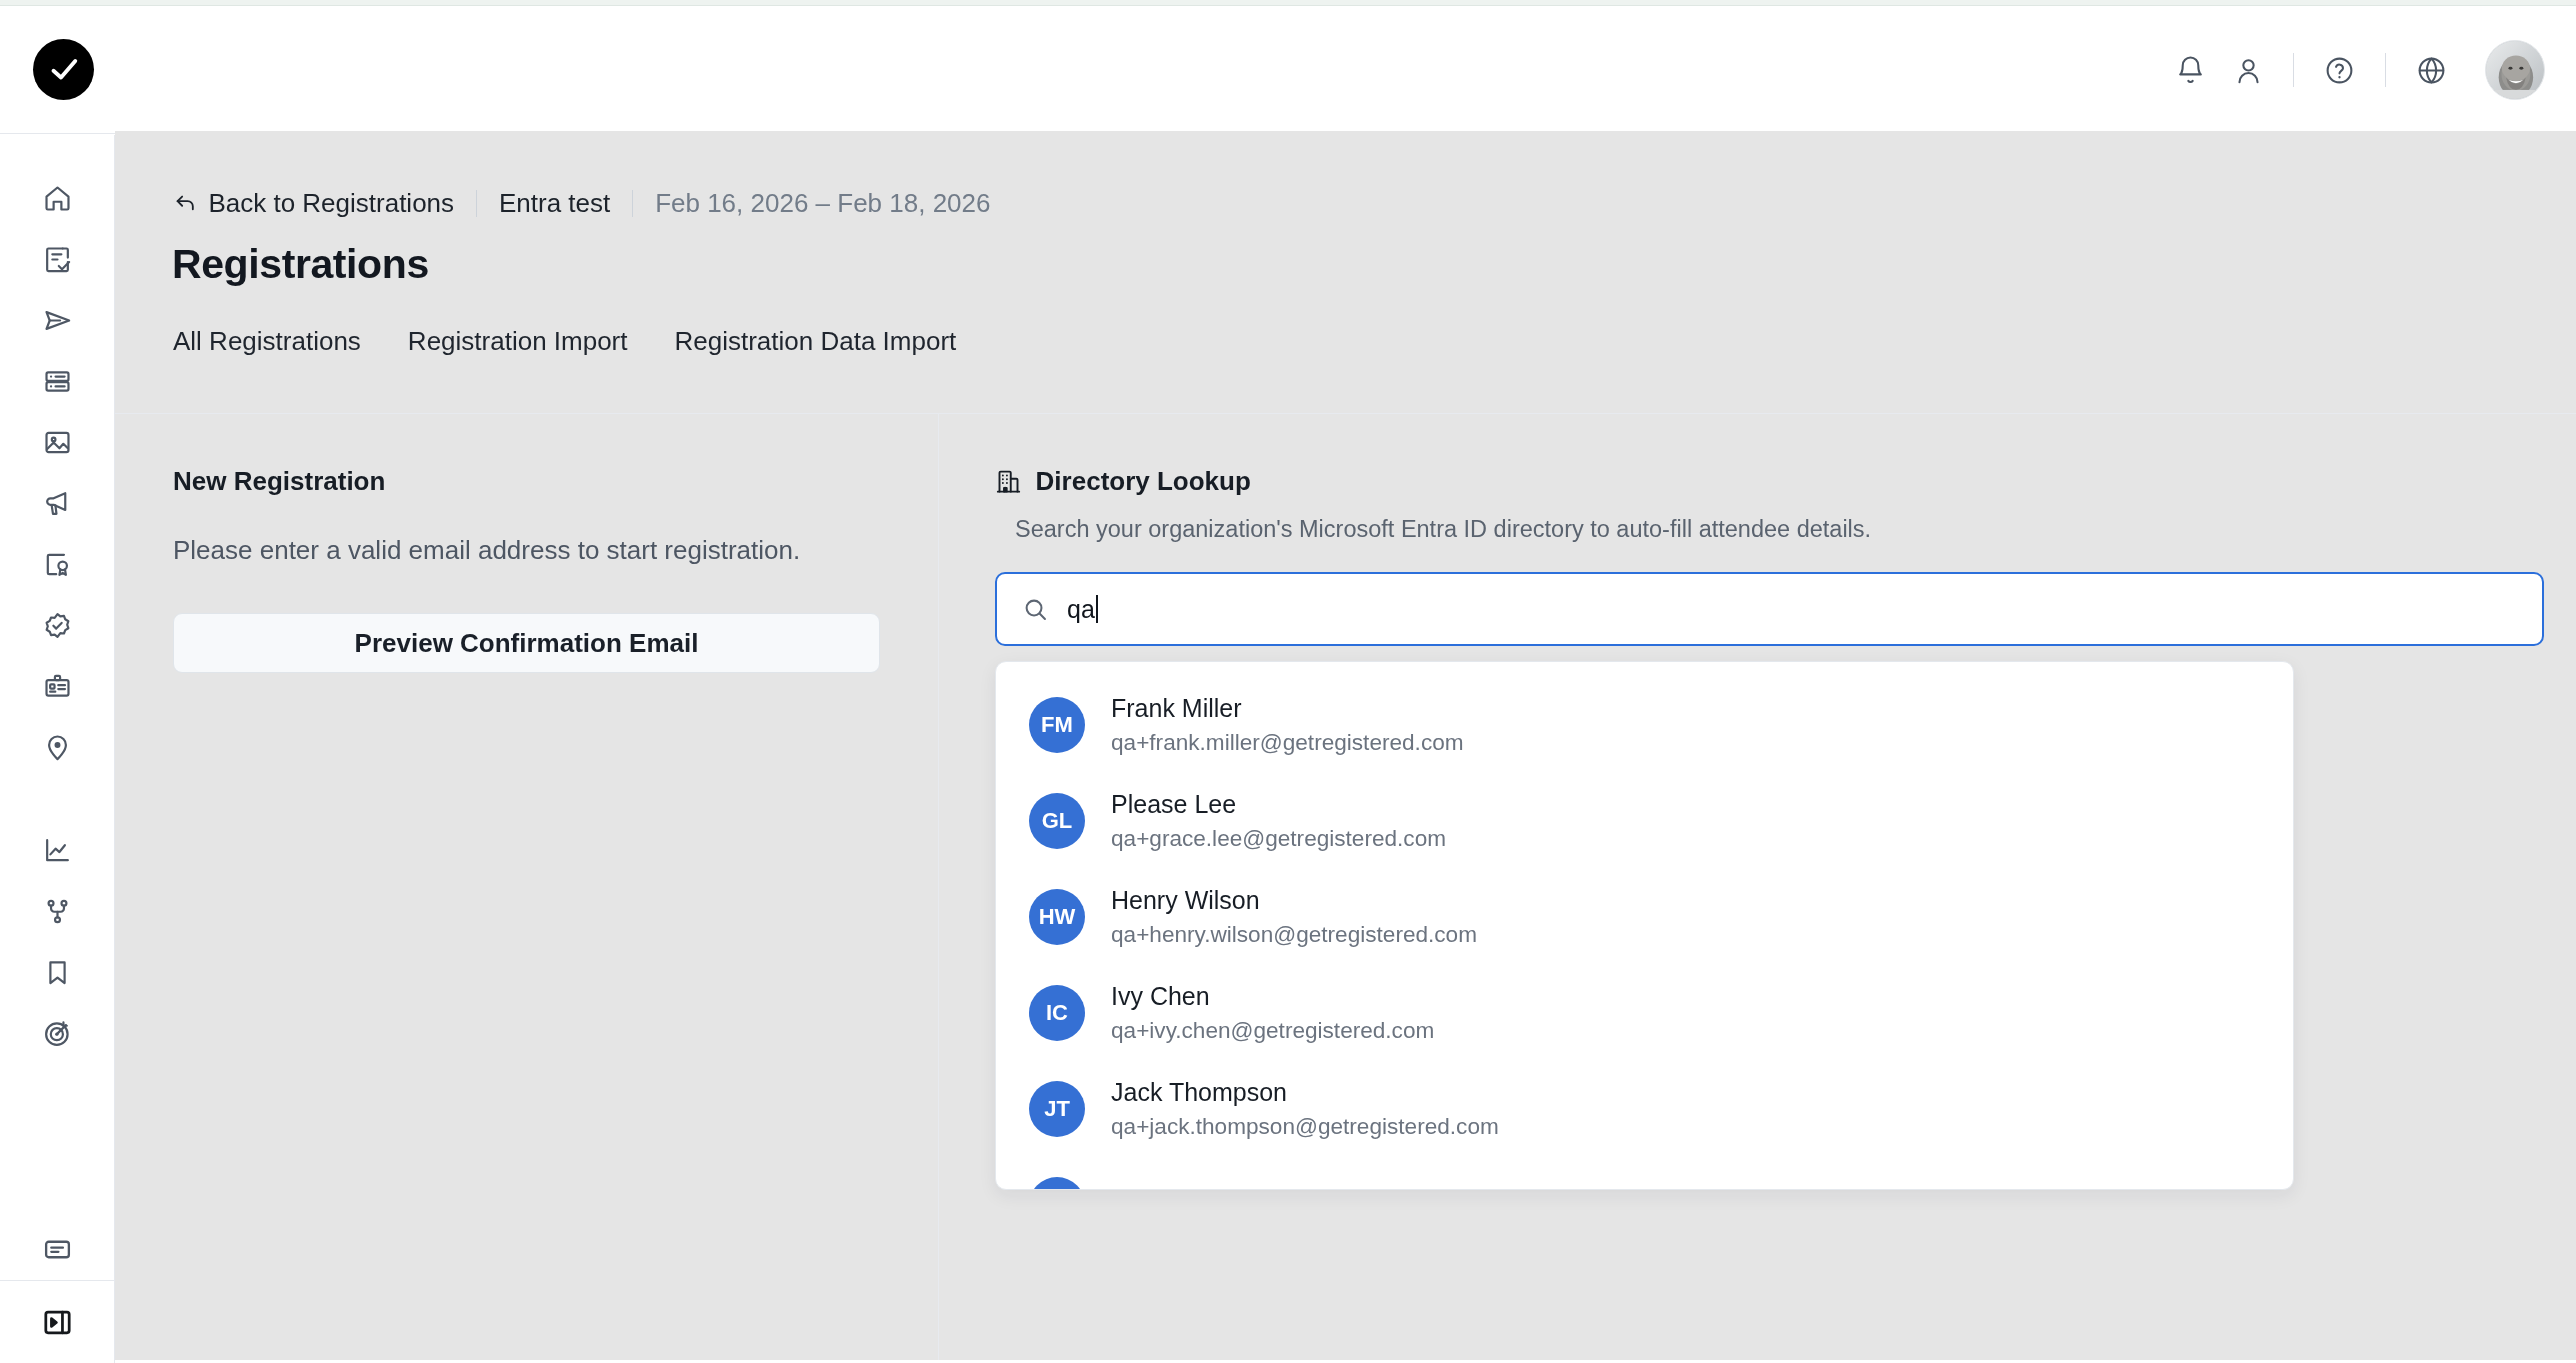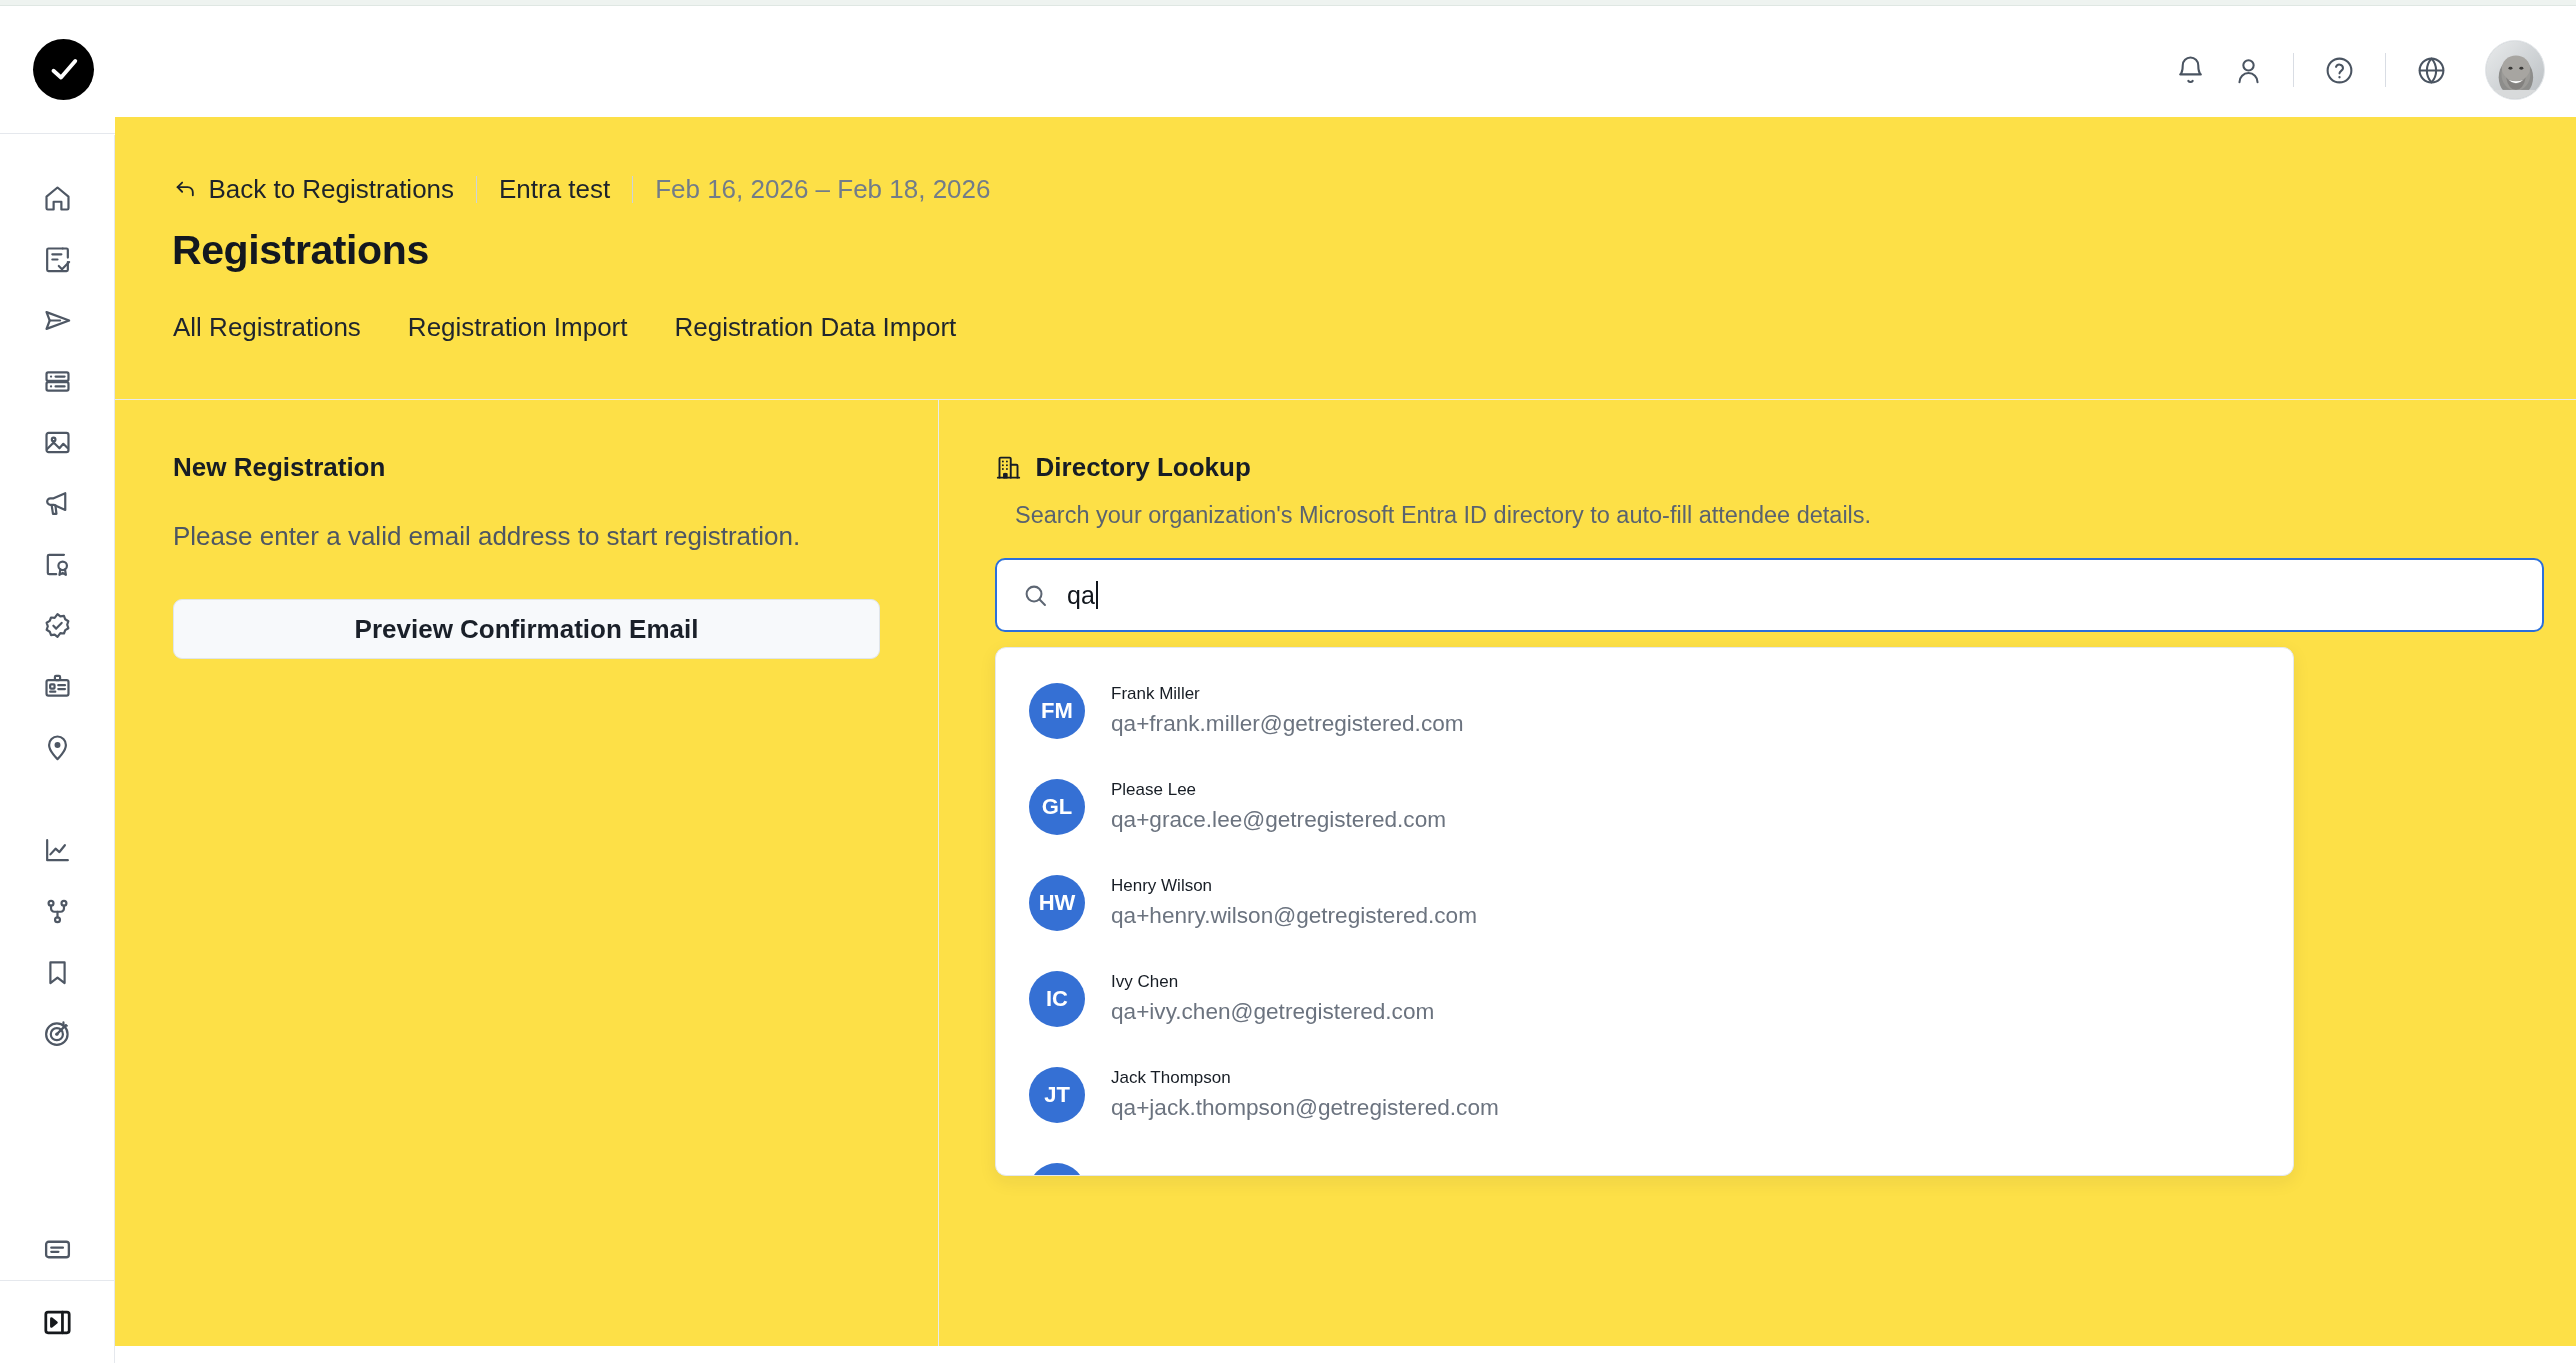--- a/index.html
+++ b/index.html
@@ -70,23 +70,23 @@
   .sb-gap { height: 42px; }
   .sb-bottom {
     position: absolute; bottom: 0; left: 0; width: 115px;
   }
   .sb-sep { height: 0.9px; background: #e5e8ed; margin: 0; }
   .sb-item-dark { color: #16191d; }
   .sb-item-last { height: 83px; }
 
   
   .main {
-    position: absolute; left: 115px; top: 117px;
+    position: absolute; left: 115px; top: 131px;
     width: 2461px; height: 1229px;
-    background: #fde047;
+    background: #e5e5e5;
     overflow: hidden;
   }
   .crumbs {
     display: flex; align-items: center;
     margin: 57px 0 0 58px;
     font-size: 26px; color: #1d232b;
   }
   .crumb-back { display: flex; align-items: center; gap: 11px; font-weight: 400; color:#1d232b;}
   .crumb-sep { width: 0.9px; height: 27px; background: #cdd3da; margin: 0 22px; }
   .crumb-event { color: #1d232b; }
@@ -184,21 +184,21 @@
     height: 96px; padding: 0 33px;
   }
   .dd-av {
     width: 56px; height: 56px; border-radius: 50%;
     background: #3570d4; color: #ffffff;
     font-size: 22px; font-weight: 700;
     display: flex; align-items: center; justify-content: center;
     flex: none;
   }
   .dd-txt { display: flex; flex-direction: column; gap: 7.2px; }
-  .dd-name { font-size: 17px; color: #171d25; }
+  .dd-name { font-size: 25px; color: #171d25; }
   .dd-mail { font-size: 22.6px; color: #6b737f; }
 
   svg { display: block; }
 </style>
 </head>
 <body>
 
 <div class="top-strip"></div>
 
 <div class="header">

